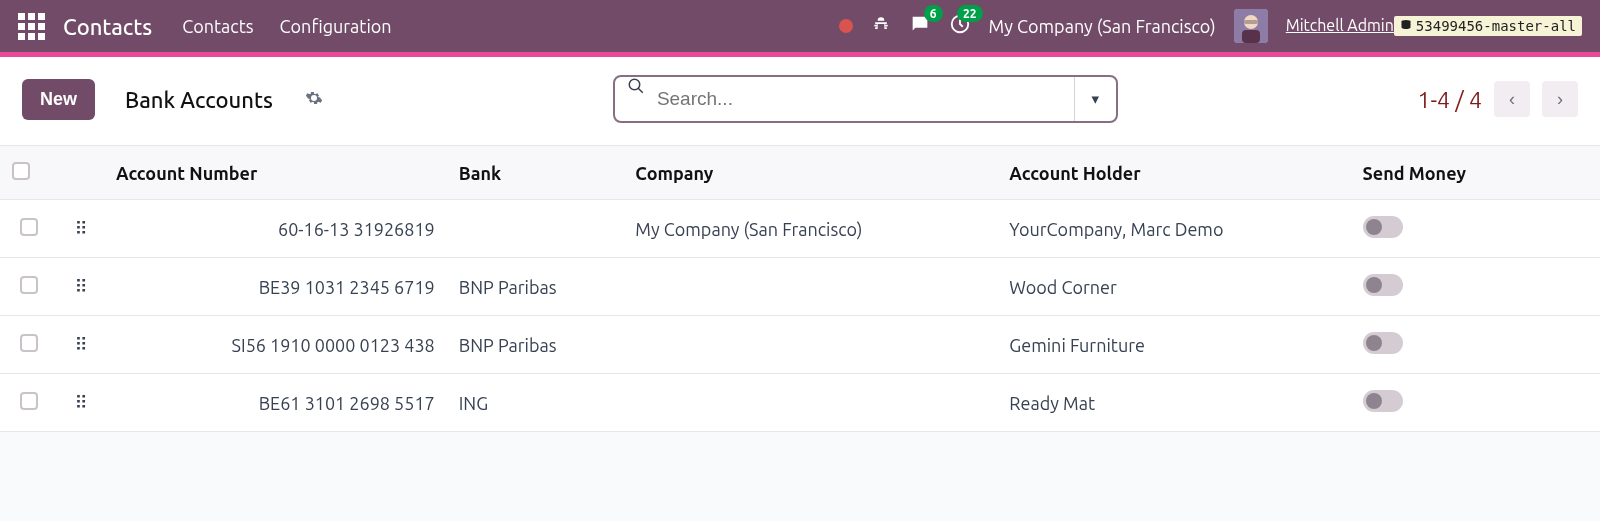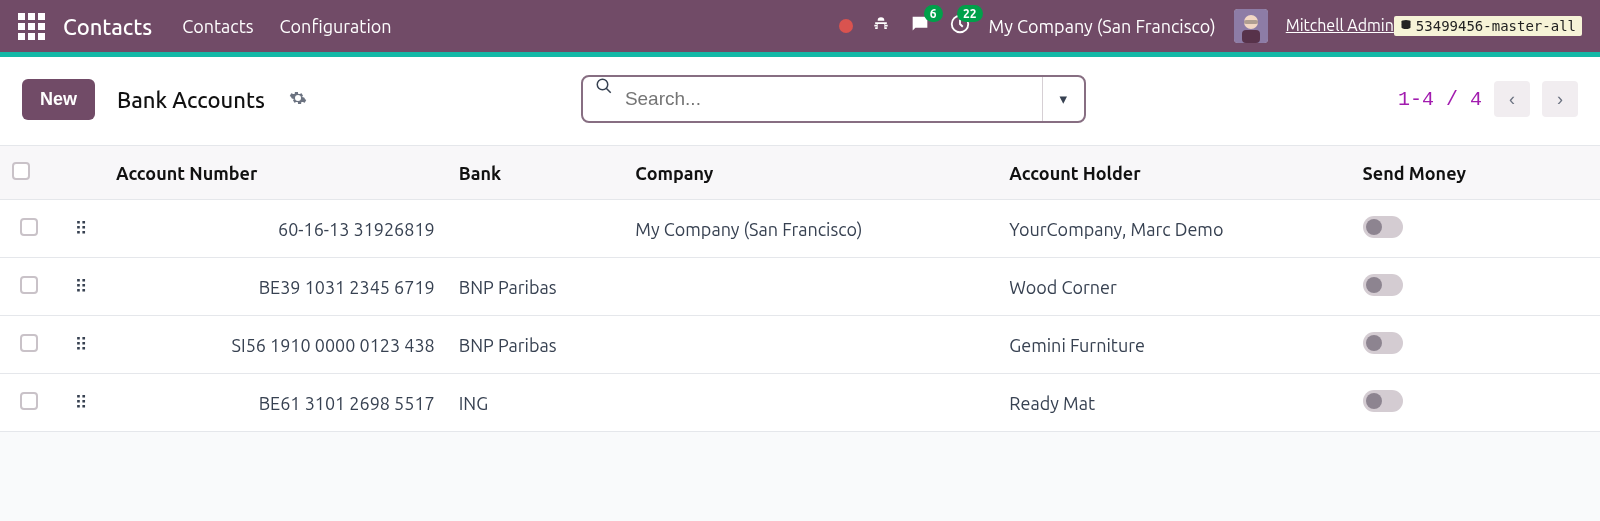--- a/index.html
+++ b/index.html
@@ -12,21 +12,21 @@
   }
 
   
   .navbar {
     background: #714B67;
     height: 57px;
     display: flex;
     align-items: center;
     padding: 0 18px;
     color: #fff;
-    border-bottom: 5px solid #14b8a6;
+    border-bottom: 5px solid #ec4899;
   }
   .apps-icon {
     display: grid; grid-template-columns: repeat(3,7px); grid-template-rows: repeat(3,7px);
     gap: 3px; margin-right: 18px; cursor: pointer;
   }
   .apps-icon span { background:#fff; width:7px; height:7px; }
   .app-name { font-size: 22px; font-weight: 500; margin-right: 30px; color:#fff; }
   .nav-link { font-size: 18px; color:#fff; margin-right: 26px; cursor:pointer; }
   .navbar-spacer { flex: 1; }
   .nav-right { display:flex; align-items:center; gap: 18px; }
@@ -50,21 +50,21 @@
     background:#f6f3d7; color:#222; font-family: ui-monospace, Menlo, Consolas, monospace;
     font-size:14px; padding:2px 6px; display:inline-flex; align-items:flex-end; gap:4px;
     border-radius:2px;
   }
 
   
   .control-panel {
     background:#fff;
     display:flex; align-items:center;
     padding: 18px 22px 22px 22px;
-    gap: 22px;
+    gap: 30px;
   }
   .btn-new {
     background:#714B67; color:#fff; border:none; border-radius:6px;
     font-size:18px; font-weight:600; padding:10px 18px; cursor:pointer;
   }
   .breadcrumb { font-size:22px; color:#111; font-weight:500; }
   .gear { color:#6b7280; font-size:18px; cursor:pointer; margin-left:2px; }
   .cp-spacer1 { width: 230px; }
   .search-wrap {
     display:flex; border:2px solid #876e82; border-radius:8px;
@@ -73,21 +73,21 @@
   .search-icon { margin:0 12px; color:#374151; font-size:18px; }
   .search-input {
     flex:1; border:none; outline:none; font-size:19px; color:#374151; background:transparent;
   }
   .search-dd {
     width:42px; height:100%; border-left:1px solid #d6cfd4;
     display:flex; align-items:center; justify-content:center; cursor:pointer; color:#374151;
   }
   .cp-spacer2 { flex:1; }
   .paging { display:flex; align-items:center; gap:12px; }
-  .paging-text { font-size:20px; color:#a21caf;font-family:Liberation Mono, monospace; }
+  .paging-text { font-size:23px; color:#7f1d1d; }
   .pager-btn {
     width:36px; height:36px; border:none; background:#f1edf0; border-radius:4px;
     color:#6b7280; font-size:18px; cursor:pointer;
   }
 
   
   .list { width:100%; border-collapse:collapse; background:#fff; }
   .list thead th {
     text-align:left; font-weight:700; font-size:18px; color:#111;
     background:#f8f7f9; padding:16px 12px; border-top:1px solid #e5e7eb; border-bottom:1px solid #e5e7eb;

